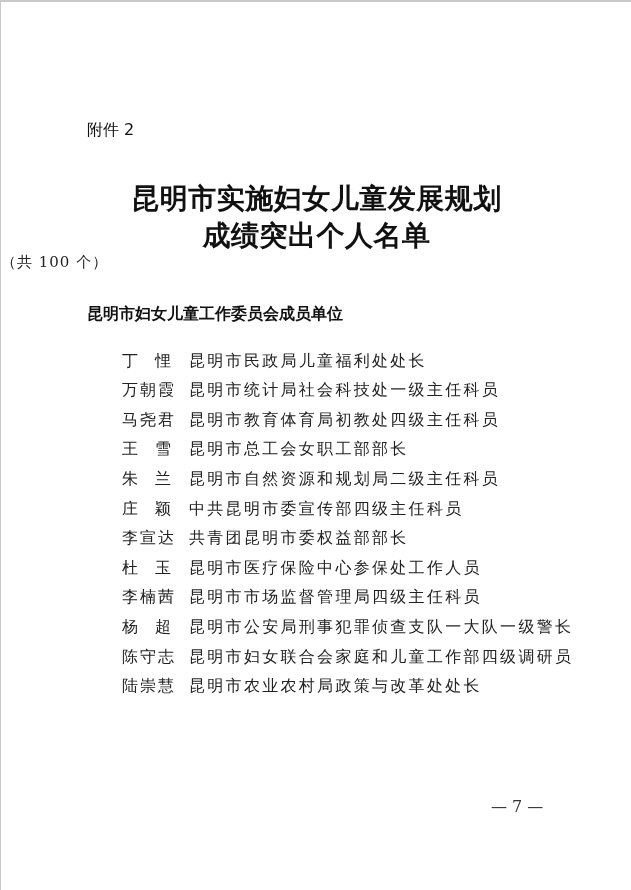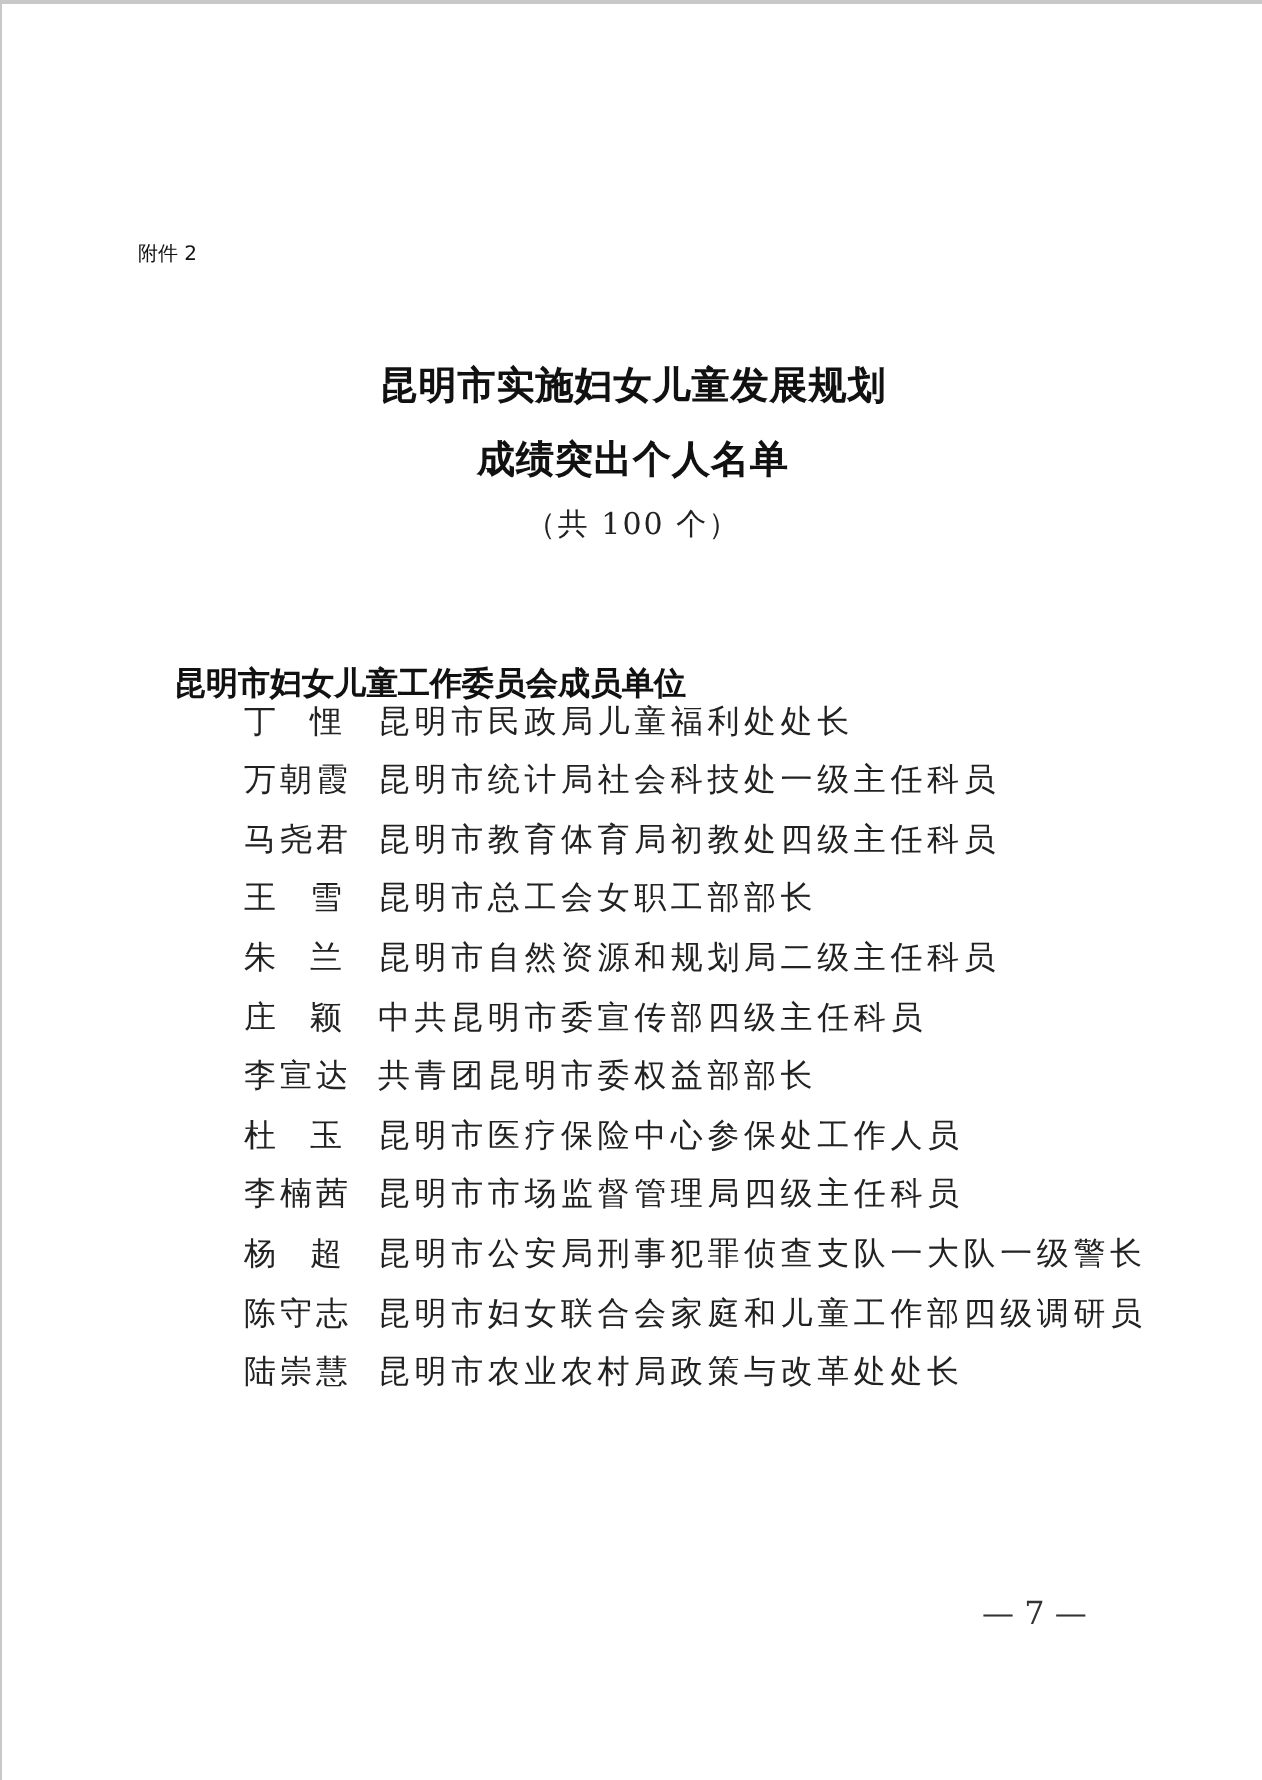--- a/index.html
+++ b/index.html
@@ -2,35 +2,35 @@
 <html><head>
   <meta charset="utf-8">
   <style>
     html, body { margin: 0; padding: 0; }
     body {
       width: 631px; height: 890px; background: #ffffff; position: relative; overflow: hidden;
       font-family: "DejaVu Serif", "Liberation Serif", serif; color: #1a1a1a;
       box-sizing: border-box; border-top: 2px solid #c8c8c8; border-left: 1px solid #c8c8c8;
     }
     .attachment {
-      position: absolute; left: 68px; top: 118px;
-      font-family: "DejaVu Sans", "Liberation Sans", sans-serif; font-size: 10px; color: #111;
+      position: absolute; left: 86px; top: 118px;
+      font-family: "DejaVu Sans", "Liberation Sans", sans-serif; font-size: 16px; color: #111;
     }
     .title {
       position: absolute; left: 0; width: 631px; text-align: center;
-      font-size: 19px; font-weight: bold; color: #111; letter-spacing: 0.5px;
+      font-size: 28px; font-weight: bold; color: #111; letter-spacing: 0.5px;
     }
     .title.l1 { top: 178px; }
     .title.l2 { top: 215px; }
     .count {
-      position: absolute; left: 0; width: 631px; top: 251px; text-align: center;
+      position: absolute; left: 0; width: 631px; top: 251px; 
       font-size: 15px; color: #222; letter-spacing: 1px;
     }
     .section {
-      position: absolute; left: 86px; top: 330px;
+      position: absolute; left: 86px; top: 302px;
       font-family: "DejaVu Sans", "Liberation Sans", sans-serif; font-size: 16px; font-weight: bold; color: #111;
     }
     .list { position: absolute; left: 121px; top: 340px; }
     .row { height: 29.6px; display: flex; align-items: flex-end; font-size: 16px; color: #222; white-space: nowrap; }
     .row .name { width: 67px; letter-spacing: 2px; }
     .row .name.two { letter-spacing: 0; }
     .row .name.two span { display: inline-block; width: 33px; }
     .row .role { letter-spacing: 2.3px; }
     .pageno {
       position: absolute; left: 490px; top: 795px; font-size: 16px; color: #333;

